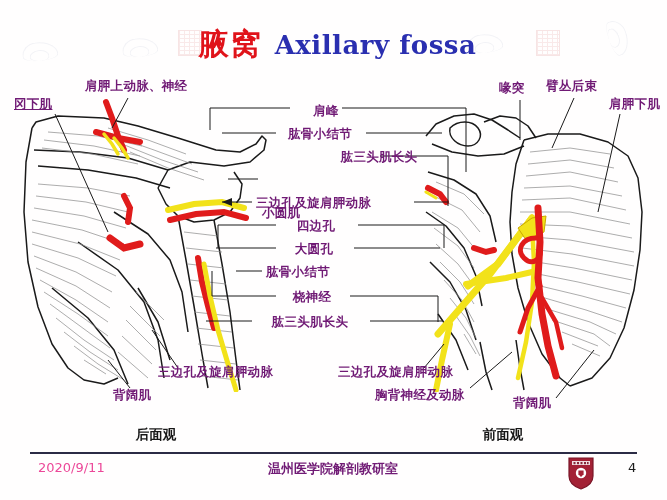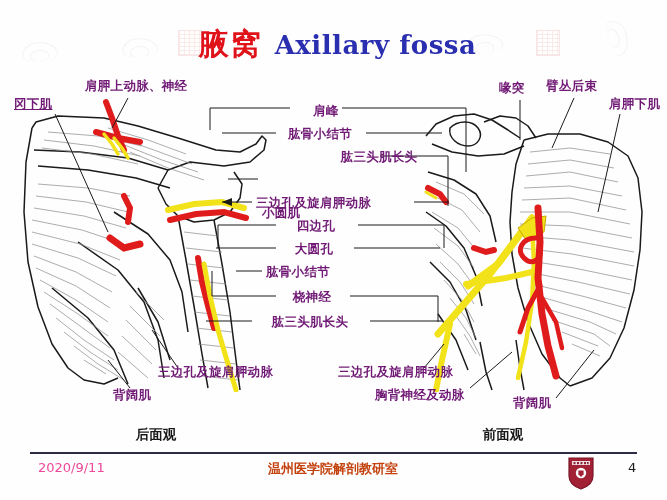--- a/index.html
+++ b/index.html
@@ -129,21 +129,21 @@
     color: #ec4899;
     font-family: "DejaVu Sans", "Liberation Sans", sans-serif;
     white-space: nowrap;
   }
   .footer-org {
     position: absolute;
     left: 333px; top: 460px;
     transform: translateX(-50%);
     font-size: 13px;
     font-weight: bold;
-    color: #c2410c;
+    color: #701a75;
     font-family: "DejaVu Sans", "Liberation Sans", sans-serif;
     white-space: nowrap;
   }
   .footer-page {
     position: absolute;
     left: 628px; top: 460px;
     font-size: 13px;
     color: #1c1c1c;
     font-family: "DejaVu Sans", "Liberation Sans", sans-serif;
   }

